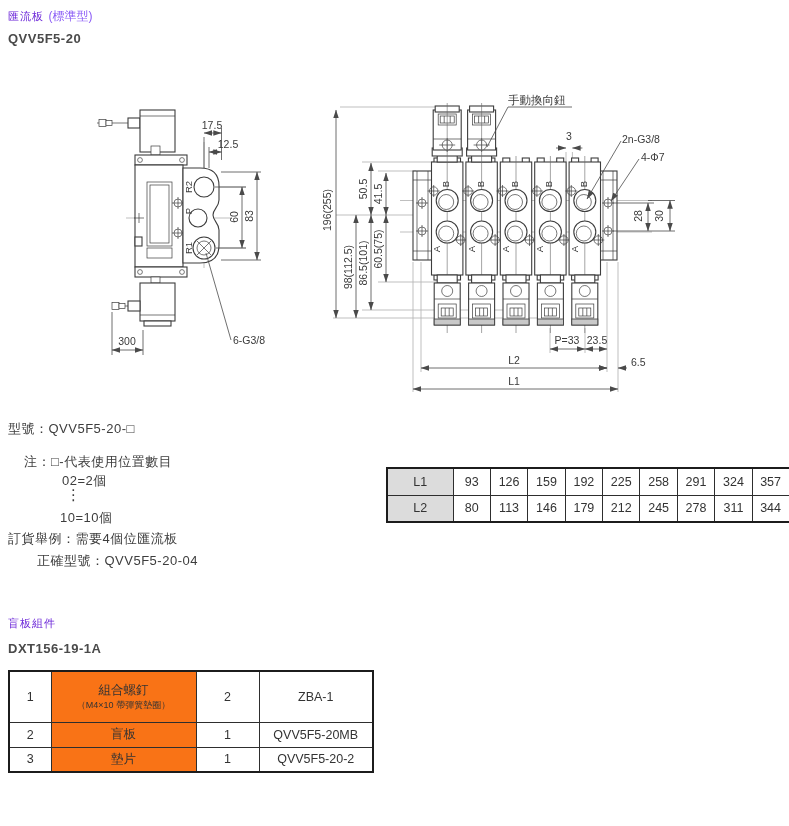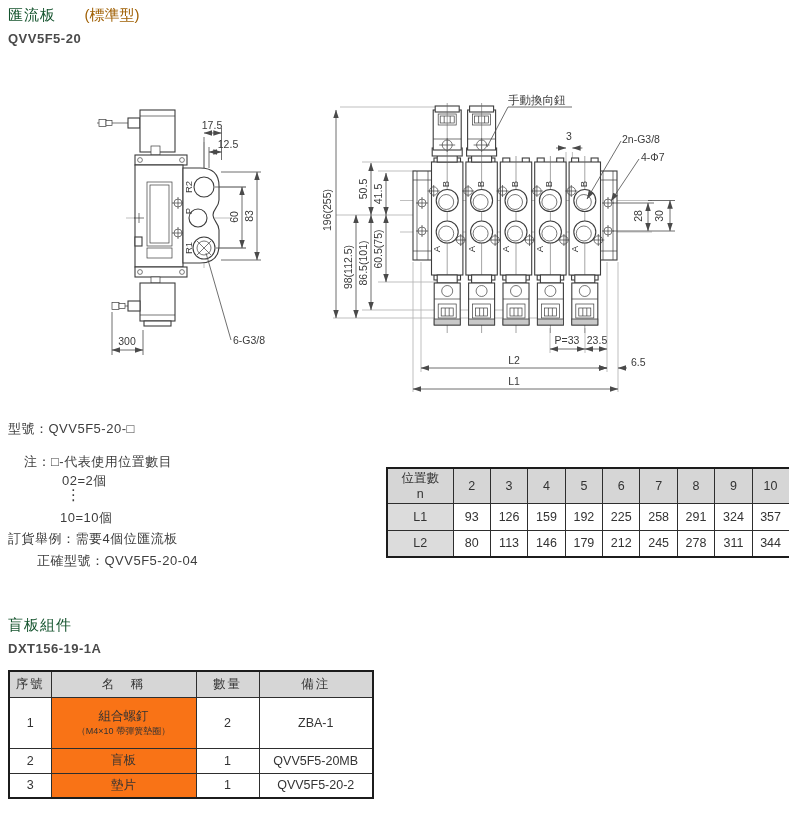--- a/index.html
+++ b/index.html
@@ -1,20 +1,20 @@
 <!DOCTYPE html>
 <html><head>
 <meta charset="utf-8">
 <style>
   html,body{margin:0;padding:0;background:#ffffff;}
   .page{position:relative;width:789px;height:826px;background:#fff;overflow:hidden;
         font-family:"Liberation Sans","DejaVu Sans",sans-serif;color:#3a3a3a;}
   .abs{position:absolute;}
-  .t-main{font-size:15px;color:#14532d;letter-spacing:1px;}
-  .t-note{font-size:15px;color:#a16207;margin-left:24px;}
+  .t-main{font-size:11px;color:#6d28d9;letter-spacing:1px;}
+  .t-note{font-size:12px;color:#8b5cf6;}
   .t-model{font-size:13px;color:#4a4a4a;letter-spacing:0.5px;font-weight:bold;}
   .ord{font-size:13px;color:#3d3d3d;letter-spacing:0.5px;}
   svg text{font-family:"Liberation Sans","DejaVu Sans",sans-serif;fill:#3a3a3a;}
   .dimtxt{font-size:10.5px;}
   .cjktxt{font-size:11.5px;}
   .porttxt{font-size:9.5px;}
   .olf{stroke:#3d3d3d;stroke-width:1.1;fill:#ffffff;}
   .ol2{stroke:#3d3d3d;stroke-width:0.7;fill:none;}
   .ol2f{stroke:#3d3d3d;stroke-width:0.7;fill:#ffffff;}
   .dim{stroke:#4a4a4a;stroke-width:0.8;fill:none;}
@@ -419,35 +419,20 @@
     <div class="abs ord" style="left:8px;top:530px;">訂貨舉例：需要4個位匯流板</div>
     <div class="abs ord" style="left:8px;top:552px;margin-left:29px;">正確型號：QVV5F5-20-04</div>
   </div>
 
   <table class="dimtable abs" style="left:386px;top:467px;width:403px;">
     <colgroup>
         <col style="width:66px;">
         <col span="9" style="width:37.4px;">
       </colgroup>
     <tbody>
-        <tr style="height:35px;">
-      <td class="hdr">
-        <div>位置數</div>
-        <div>n</div>
-      </td>
-      <td class="hdr">2</td>
-      <td class="hdr">3</td>
-      <td class="hdr">4</td>
-      <td class="hdr">5</td>
-      <td class="hdr">6</td>
-      <td class="hdr">7</td>
-      <td class="hdr">8</td>
-      <td class="hdr">9</td>
-      <td class="hdr">10</td>
-    </tr>
     <tr style="height:27px;">
       <td class="lbl">L1</td>
       <td>93</td>
       <td>126</td>
       <td>159</td>
       <td>192</td>
       <td>225</td>
       <td>258</td>
       <td>291</td>
       <td>324</td>
@@ -472,26 +457,20 @@
   <div class="abs t-model" style="left:8px;top:641px;">DXT156-19-1A</div>
 
   <table class="partstable abs" style="left:8px;top:670px;width:364px;">
     <colgroup>
         <col style="width:42px;">
         <col style="width:145px;">
         <col style="width:63px;">
         <col style="width:114px;">
       </colgroup>
     <tbody>
-        <tr style="height:26px;">
-      <td class="hdr">序號</td>
-      <td class="hdr">名　稱</td>
-      <td class="hdr">數量</td>
-      <td class="hdr">備注</td>
-    </tr>
     <tr style="height:51px;">
       <td>1</td>
       <td class="namecol">
         <span>組合螺釘</span>
         <span class="subname">（M4×10 帶彈簧墊圈）</span>
       </td>
       <td>2</td>
       <td>ZBA-1</td>
     </tr>
     <tr style="height:25px;">

